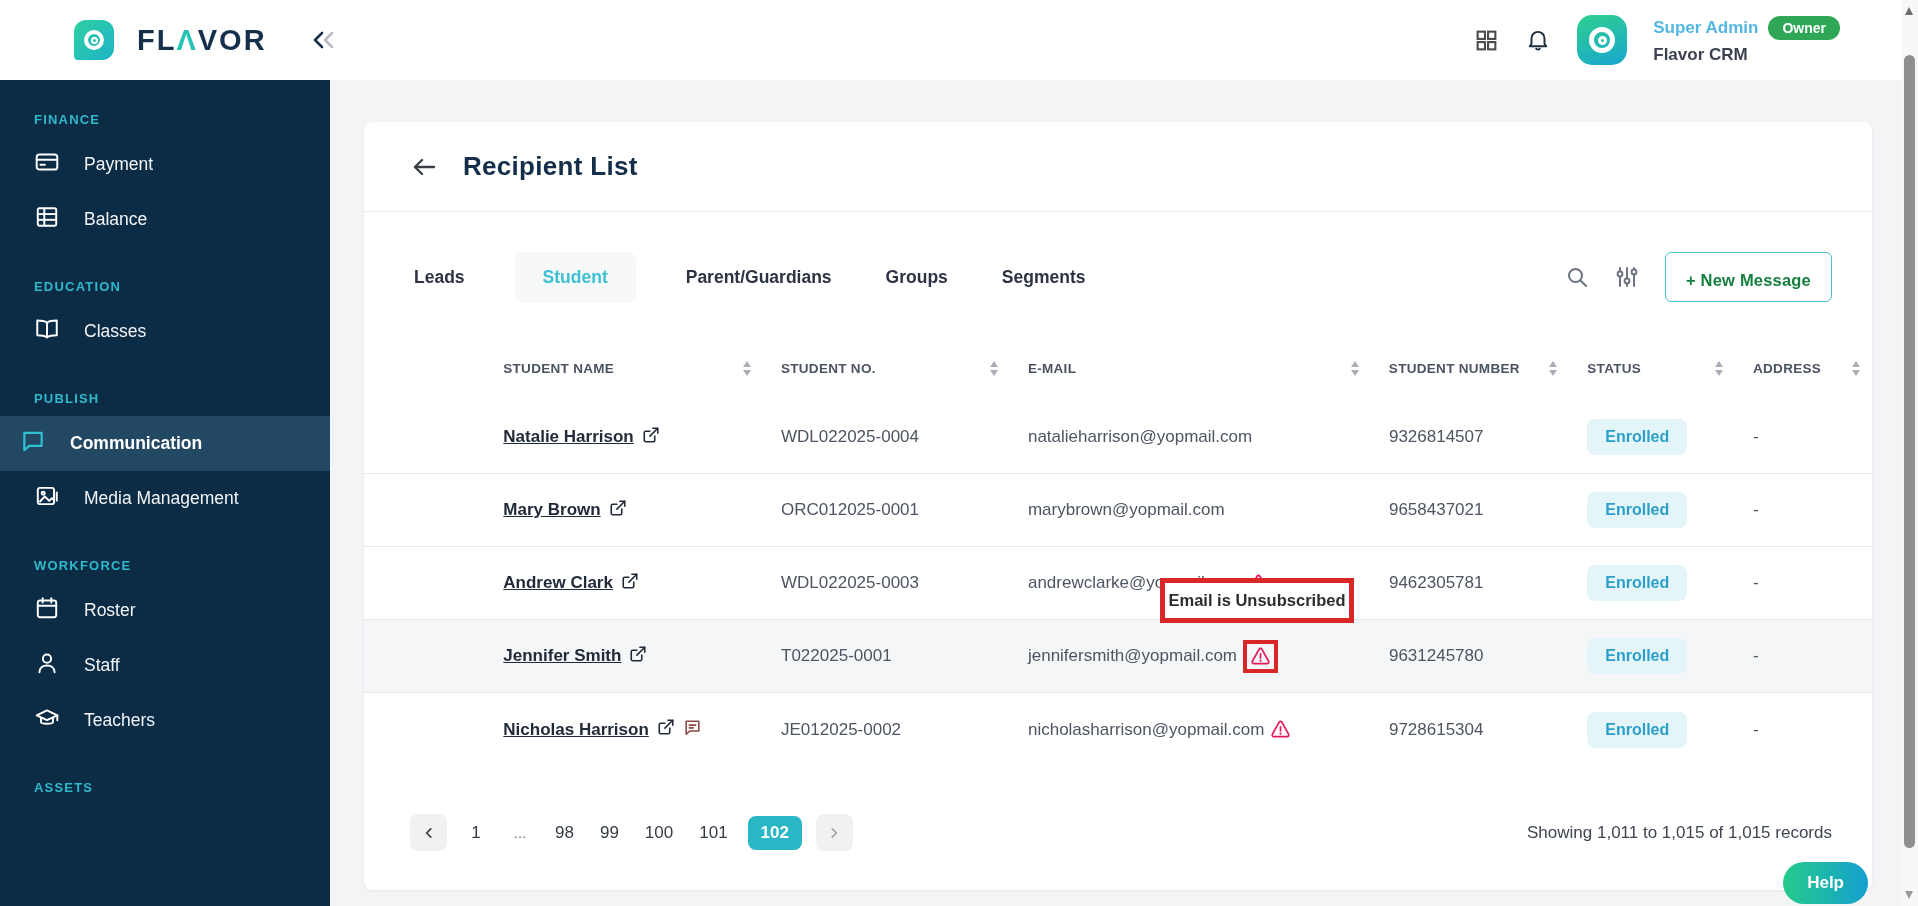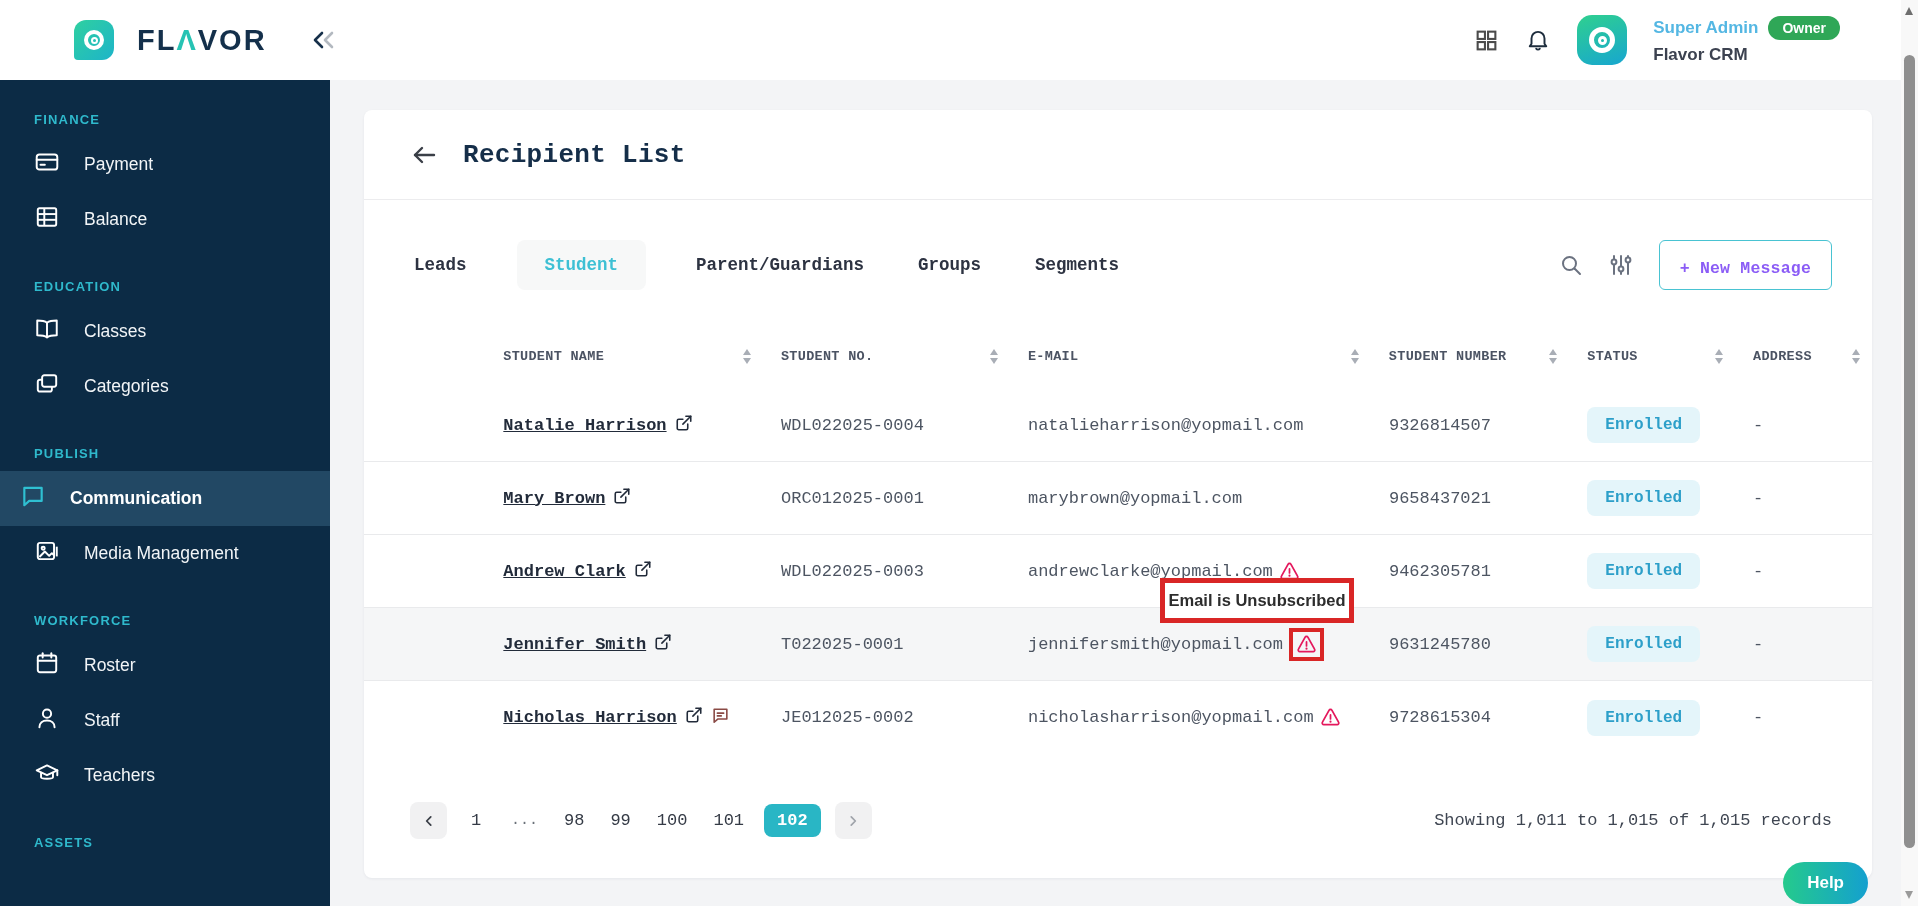--- a/index.html
+++ b/index.html
@@ -28,32 +28,32 @@
   
   .sidebar { position:absolute; left:0; top:80px; bottom:0; width:330px; background:#0c2b45; overflow:hidden; z-index:4; }
   .side-section { margin-top:18px; }
   .side-label { padding:14px 34px 10px 34px; font-size:13px; font-weight:700; letter-spacing:1.2px; color:#2fb9cc; }
   .side-item { height:55px; display:flex; align-items:center; gap:24px; padding:0 34px; color:#f2f5f7; font-size:17.5px; cursor:pointer; }
   .side-item.active { background:#224864; font-weight:700; color:#ffffff;padding-left:20px; }
   .side-item svg { flex:0 0 auto; }
 
   
   .main { position:absolute; left:330px; top:80px; right:0; bottom:0; }
-  .card { position:absolute; left:34px; top:30px; width:1508px; height:768px; background:#fff; border-radius:8px; box-shadow:0 1px 3px rgba(20,40,70,.06);font-family:Liberation Mono, monospace; }
+  .card { position:absolute; left:34px; top:42px; width:1508px; height:768px; background:#fff; border-radius:8px; box-shadow:0 1px 3px rgba(20,40,70,.06); }
   .card-head { height:90px; display:flex; align-items:center; gap:26px; padding-left:46px; border-bottom:1px solid #ececee; }
   .page-title { font-size:26px; font-weight:800; color:#152e49; letter-spacing:.3px; }
   .back-btn { cursor:pointer; display:flex; }
 
   .toolbar { margin-top:37px; padding:0 40px 0 46px; display:flex; align-items:center; justify-content:space-between; height:56px; }
   .tabs { display:flex; align-items:center; gap:46px; }
   .tab { font-size:17.5px; font-weight:600; color:#2d3342; cursor:pointer; padding:15px 4px; border-radius:8px; }
   .tab.active { background:#f7f8f8; color:#3ec0d4; padding:15px 28px; }
   .toolbar-right { display:flex; align-items:center; gap:26px; }
   .icon-btn { cursor:pointer; display:flex; }
-  .new-msg-btn { border:1px solid #49c3d2; color:#8b5cf6; background:#fff; font-family:inherit; font-size:16.5px; font-weight:700; border-radius:6px; padding:18px 20px; height:50px; cursor:pointer; letter-spacing:.2px; }
+  .new-msg-btn { border:1px solid #49c3d2; color:#15803d; background:#fff; font-family:inherit; font-size:16.5px; font-weight:700; border-radius:6px; padding:18px 20px; height:50px; cursor:pointer; letter-spacing:.2px; }
 
   
   .tbl { width:100%; margin-top:0; }
   .trow { display:flex; align-items:center;padding-left:12px; }
   .thead { height:66px; margin-top:30px; font-size:13.5px; font-weight:700; color:#4b5363; letter-spacing:.3px; }
   .th { display:flex; align-items:center; justify-content:space-between; padding-right:30px; }
   .c0 { width:128px; padding-left:46px; }
   .c1 { width:280px; }
   .c2 { width:249px; }
   .c3 { width:364px; }
@@ -165,27 +165,20 @@
   </div>
   <div class="side-section">
     <div class="side-label">EDUCATION</div>
     <div class="side-item">
       <span><svg width="26" height="26" viewBox="0 0 24 24" fill="none" stroke="#fff" stroke-width="1.8" stroke-linejoin="round">
             <path d="M12 6.2C10 4.7 7 4.2 3 4.2v13.6c4 0 7 .5 9 2 2-1.5 5-2 9-2V4.2c-4 0-7 .5-9 2z"></path>
             <line x1="12" y1="6.2" x2="12" y2="19.8"></line>
           </svg></span>
       <span>Classes</span>
     </div>
-    <div class="side-item">
-      <span><svg width="26" height="26" viewBox="0 0 24 24" fill="none" stroke="#fff" stroke-width="1.8" stroke-linejoin="round">
-            <rect x="7.5" y="4" width="13" height="10.5" rx="2"></rect>
-            <path d="M16.5 14.5v2.5a2 2 0 0 1-2 2h-9a2 2 0 0 1-2-2v-7a2 2 0 0 1 2-2h2"></path>
-          </svg></span>
-      <span>Categories</span>
-    </div>
   </div>
   <div class="side-section">
     <div class="side-label">PUBLISH</div>
     <div class="side-item active">
       <span><svg width="26" height="26" viewBox="0 0 24 24" fill="none" stroke="#2fc0d2" stroke-width="2" stroke-linejoin="round">
             <path d="M4 4.5h16v12H8.5L4 20.5z"></path>
           </svg></span>
       <span>Communication</span>
     </div>
     <div class="side-item">

